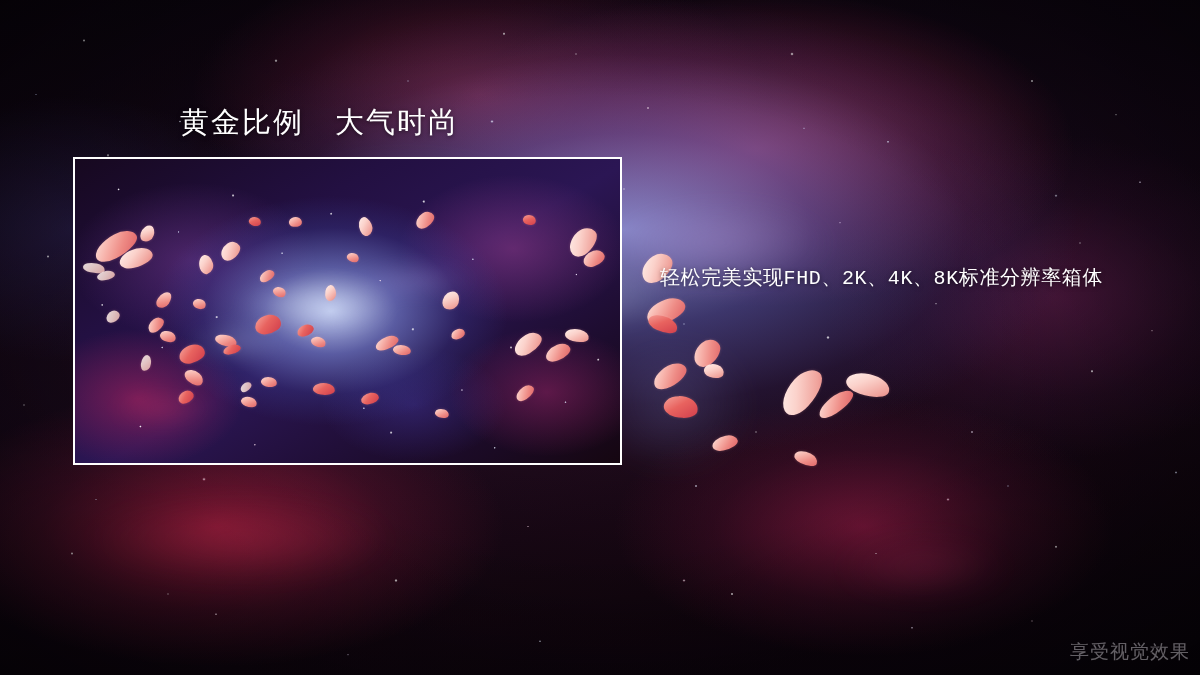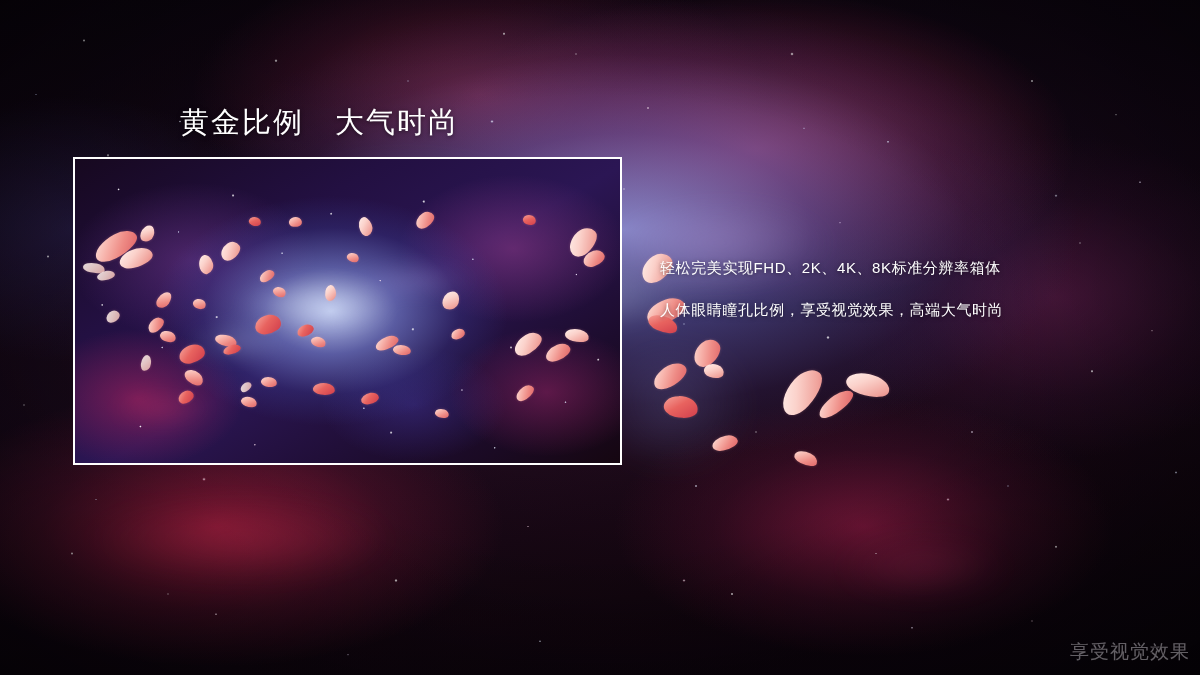--- a/index.html
+++ b/index.html
@@ -10,20 +10,21 @@
   body {
     font-family: "Liberation Sans", "DejaVu Sans", sans-serif;
   }
 
   #slide {
     position: relative;
     width: 1200px;
     height: 675px;
     overflow: hidden;
     background: #a21caf;
+    font-family: Liberation Mono, monospace;
   }
 
   
   .bg-base {
     position: absolute;
     inset: 0;
     background:
       radial-gradient(ellipse 46% 42% at 52% 34%, rgba(150,160,235,0.80) 0%, rgba(92,100,190,0.48) 34%, rgba(50,50,120,0.20) 62%, rgba(0,0,0,0) 82%),
       radial-gradient(ellipse 34% 30% at 63% 22%, rgba(196,70,110,0.72) 0%, rgba(150,40,80,0.40) 46%, rgba(0,0,0,0) 78%),
       radial-gradient(ellipse 30% 26% at 40% 14%, rgba(185,56,92,0.58) 0%, rgba(120,30,66,0.28) 50%, rgba(0,0,0,0) 80%),
@@ -227,23 +228,23 @@
     top: 103px;
     font-size: 29px;
     letter-spacing: 2px;
     color: #ffffff;
     white-space: pre;
     text-shadow: 0 1px 4px rgba(0,0,0,0.55);
   }
   .body-text {
     position: absolute;
     left: 660px;
-    top: 247px;
+    top: 258px;
     color: #ffffff;
-    font-size: 15px;
+    font-size: 20px;
     line-height: 42px;
     letter-spacing: 0.6px;
     text-shadow: 0 1px 4px rgba(0,0,0,0.5);
   }
   .body-text .line {
     white-space: pre;
   }
   .watermark {
     position: absolute;
     right: 10px;
@@ -330,18 +331,17 @@
   <span class="petal" style="left:692px; top:342px; width:30px; height:22px; transform:rotate(-40deg);"></span>
   <span class="petal pale" style="left:704px; top:364px; width:20px; height:14px; transform:rotate(20deg);"></span>
   <span class="petal" style="left:712px; top:436px; width:26px; height:14px; transform:rotate(-12deg);"></span>
   <span class="petal pale" style="left:776px; top:378px; width:52px; height:28px; transform:rotate(-48deg);"></span>
   <span class="petal" style="left:816px; top:396px; width:40px; height:16px; transform:rotate(-34deg);"></span>
   <span class="petal pale" style="left:846px; top:374px; width:44px; height:22px; transform:rotate(18deg);"></span>
   <span class="petal" style="left:794px; top:452px; width:24px; height:13px; transform:rotate(26deg);"></span>
 
   <div class="body-text">
     <div class="line">轻松完美实现FHD、2K、4K、8K标准分辨率箱体</div>
-    <div class="line">人体眼睛瞳孔比例，享受视觉效果，高端大气时尚</div>
   </div>
 
   <div class="watermark">享受视觉效果</div>
 
 </div>
 
 </body></html>

